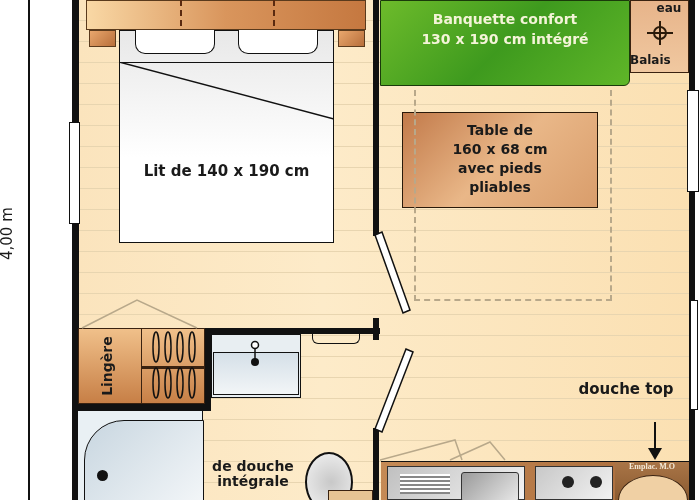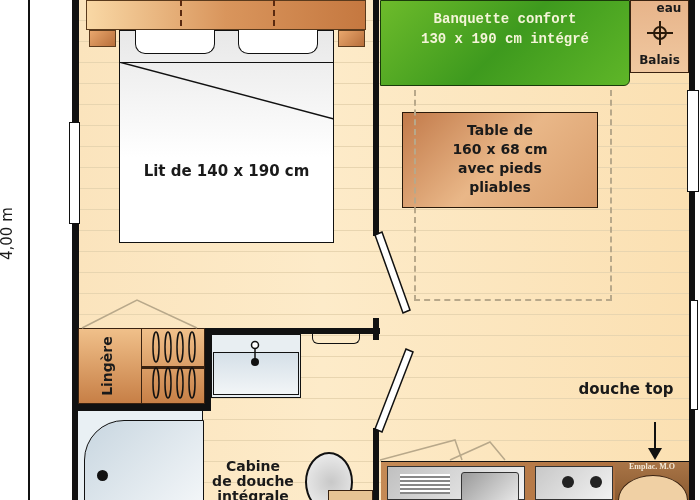--- a/index.html
+++ b/index.html
@@ -46,33 +46,33 @@
 </svg>
 <div class="abs label" style="left:119px;top:163px;width:215px;font-size:15px;">Lit de 140 x 190 cm</div>
 
 <div class="abs wall" style="left:373px;top:0;width:6px;height:236px;"></div>
 
 <svg class="abs" style="left:370px;top:230px;" width="50" height="90">
   <polygon points="5,5 12,2 40,80 33,83" fill="#fff" stroke="#111" stroke-width="1.5"></polygon>
 </svg>
 
 <div class="abs" style="left:380px;top:0;width:250px;height:86px;background:linear-gradient(135deg,#6dbb2b,#3e9a1e 50%,#5fb628);border:1.5px solid #1a3a0a;border-radius:0 0 6px 0;"></div>
-<div class="abs label" style="left:380px;top:9px;width:250px;font-size:14px;color:#f4f4d8;line-height:20px;font-family:Liberation Mono, monospace;">
+<div class="abs label" style="left:380px;top:9px;width:250px;font-size:14px;color:#f4f4d8;line-height:20px;">
   <div>Banquette confort</div>
   <div>130 x 190 cm intégré</div>
 </div>
 
 <div class="abs" style="left:630px;top:0;width:59px;height:73px;background:linear-gradient(180deg,#e7b48a,#f0c8a0);border:1.5px solid #3a2210;"></div>
 <div class="abs label" style="left:630px;top:2px;width:59px;font-size:12px;padding-left:19px;">eau</div>
 <svg class="abs" style="left:645px;top:20px;" width="30" height="26">
   <circle cx="15" cy="13" r="6" fill="none" stroke="#2a1a0a" stroke-width="2"></circle>
   <line x1="2" y1="13" x2="28" y2="13" stroke="#2a1a0a" stroke-width="2"></line>
   <line x1="15" y1="1" x2="15" y2="25" stroke="#2a1a0a" stroke-width="2"></line>
 </svg>
-<div class="abs label" style="left:630px;top:54px;width:59px;font-size:12px;">Balais</div>
+<div class="abs label" style="left:630px;top:54px;width:38px;font-size:12px;">Balais</div>
 
 <div class="abs" style="left:402px;top:112px;width:196px;height:96px;background:linear-gradient(135deg,#c27a4a,#e9b788 50%,#d99d6b);border:1.5px solid #2a1a0a;"></div>
 <div class="abs label" style="left:402px;top:121px;width:196px;font-size:14px;line-height:19px;">
   <div>Table de</div>
   <div>160 x 68 cm</div>
   <div>avec pieds</div>
   <div>pliables</div>
 </div>
 
 <div class="abs" style="left:414px;top:90px;width:198px;height:211px;border:2px dashed #b8a88a;border-top:none;"></div>
@@ -106,21 +106,20 @@
   <circle cx="7" cy="5" r="3.5" fill="#fff" stroke="#111" stroke-width="1.5"></circle>
   <line x1="7" y1="8" x2="7" y2="20" stroke="#111" stroke-width="1.5"></line>
   <circle cx="7" cy="22" r="4" fill="#111"></circle>
 </svg>
 <div class="abs" style="left:312px;top:334px;width:48px;height:10px;border:1.5px solid #111;border-top:none;border-radius:0 0 6px 6px;"></div>
 
 <div class="abs" style="left:78px;top:411px;width:125px;height:89px;background:#e9f0f4;border-right:1.5px solid #111;"></div>
 <div class="abs" style="left:84px;top:420px;width:120px;height:90px;background:linear-gradient(135deg,#c8d6e0,#f4f7f9);border:1.5px solid #111;border-radius:40px 0 0 0;"></div>
 <div class="abs" style="left:97px;top:470px;width:11px;height:11px;border-radius:50%;background:#111;"></div>
 <div class="abs label" style="left:203px;top:459px;width:100px;font-size:14px;line-height:15px;">
-  <div>Cabine</div>
   <div>de douche</div>
   <div>intégrale</div>
 </div>
 
 <div class="abs" style="left:305px;top:452px;width:48px;height:60px;border-radius:50%;background:radial-gradient(circle at 55% 50%,#c8c8c8,#f4f4f4);border:2px solid #111;"></div>
 <div class="abs" style="left:328px;top:490px;width:45px;height:12px;background:#e7c494;border:1px solid #3a2210;"></div>
 
 <div class="abs wall" style="left:373px;top:428px;width:6px;height:72px;"></div>
 <svg class="abs" style="left:370px;top:345px;" width="50" height="90">
   <polygon points="5,84 12,87 43,7 36,4" fill="#fff" stroke="#111" stroke-width="1.5"></polygon>

